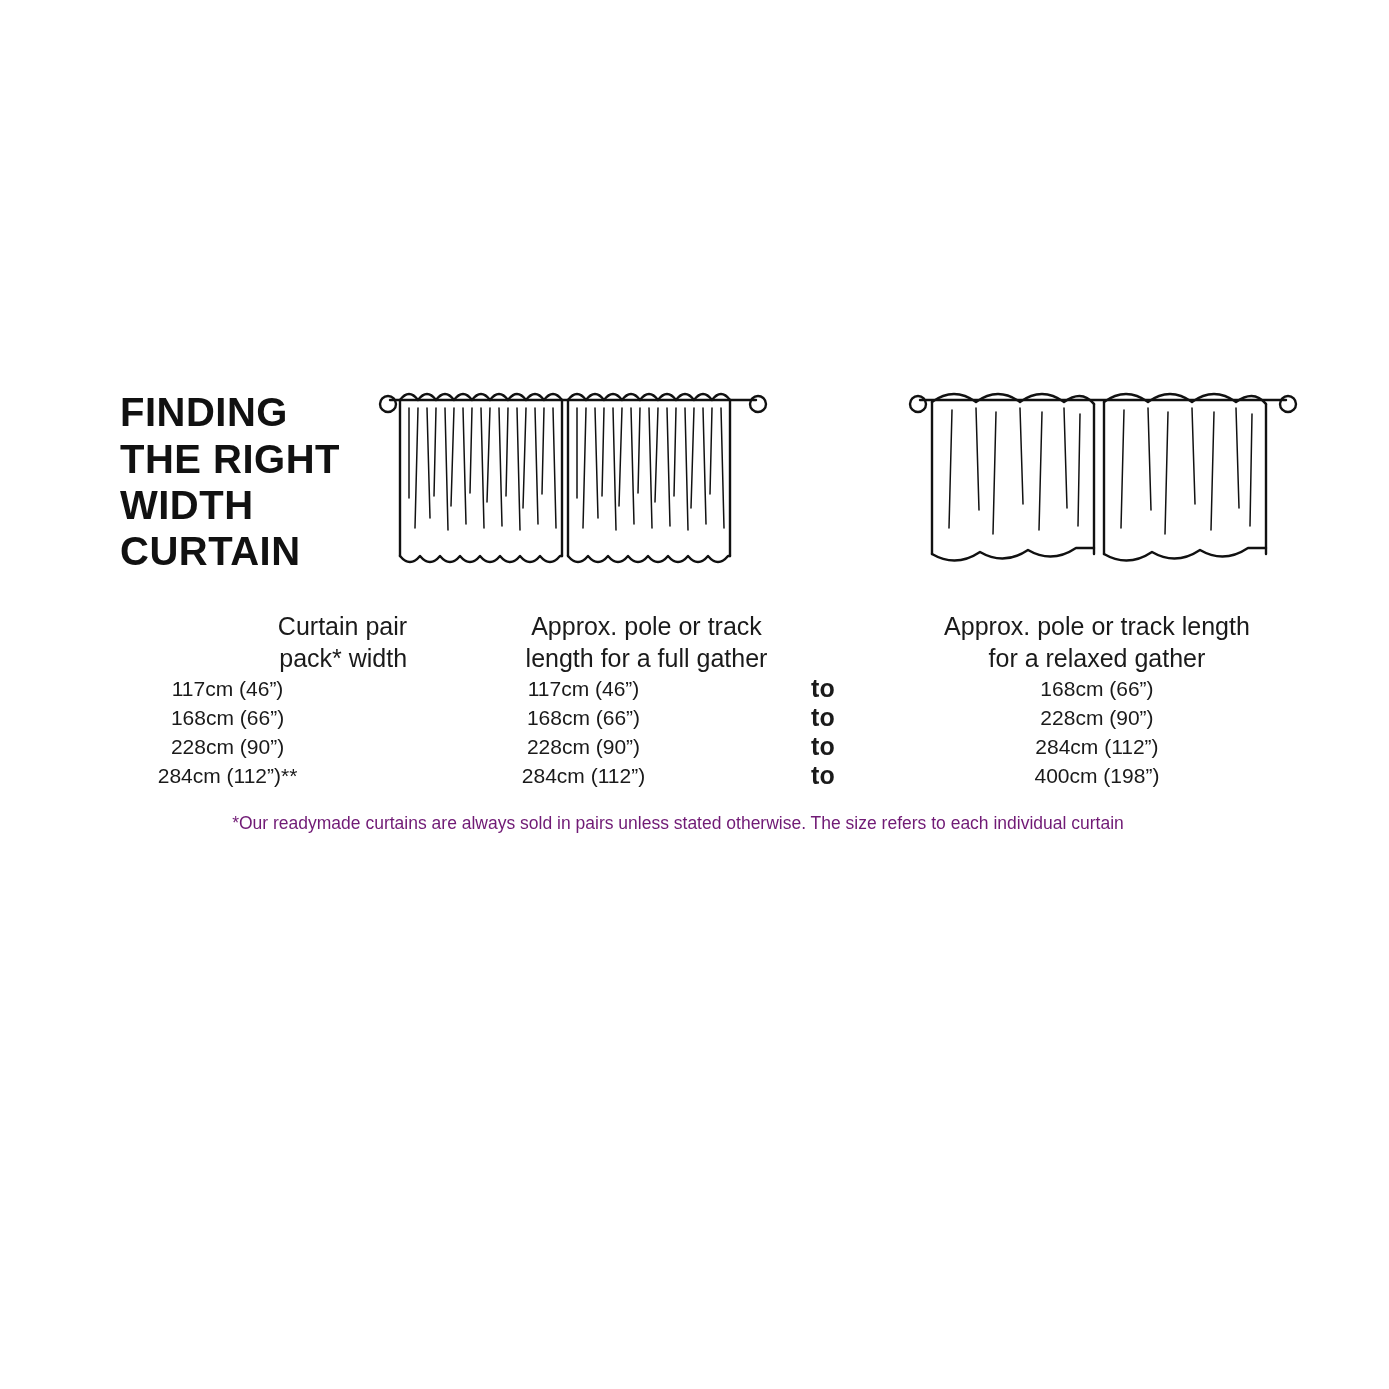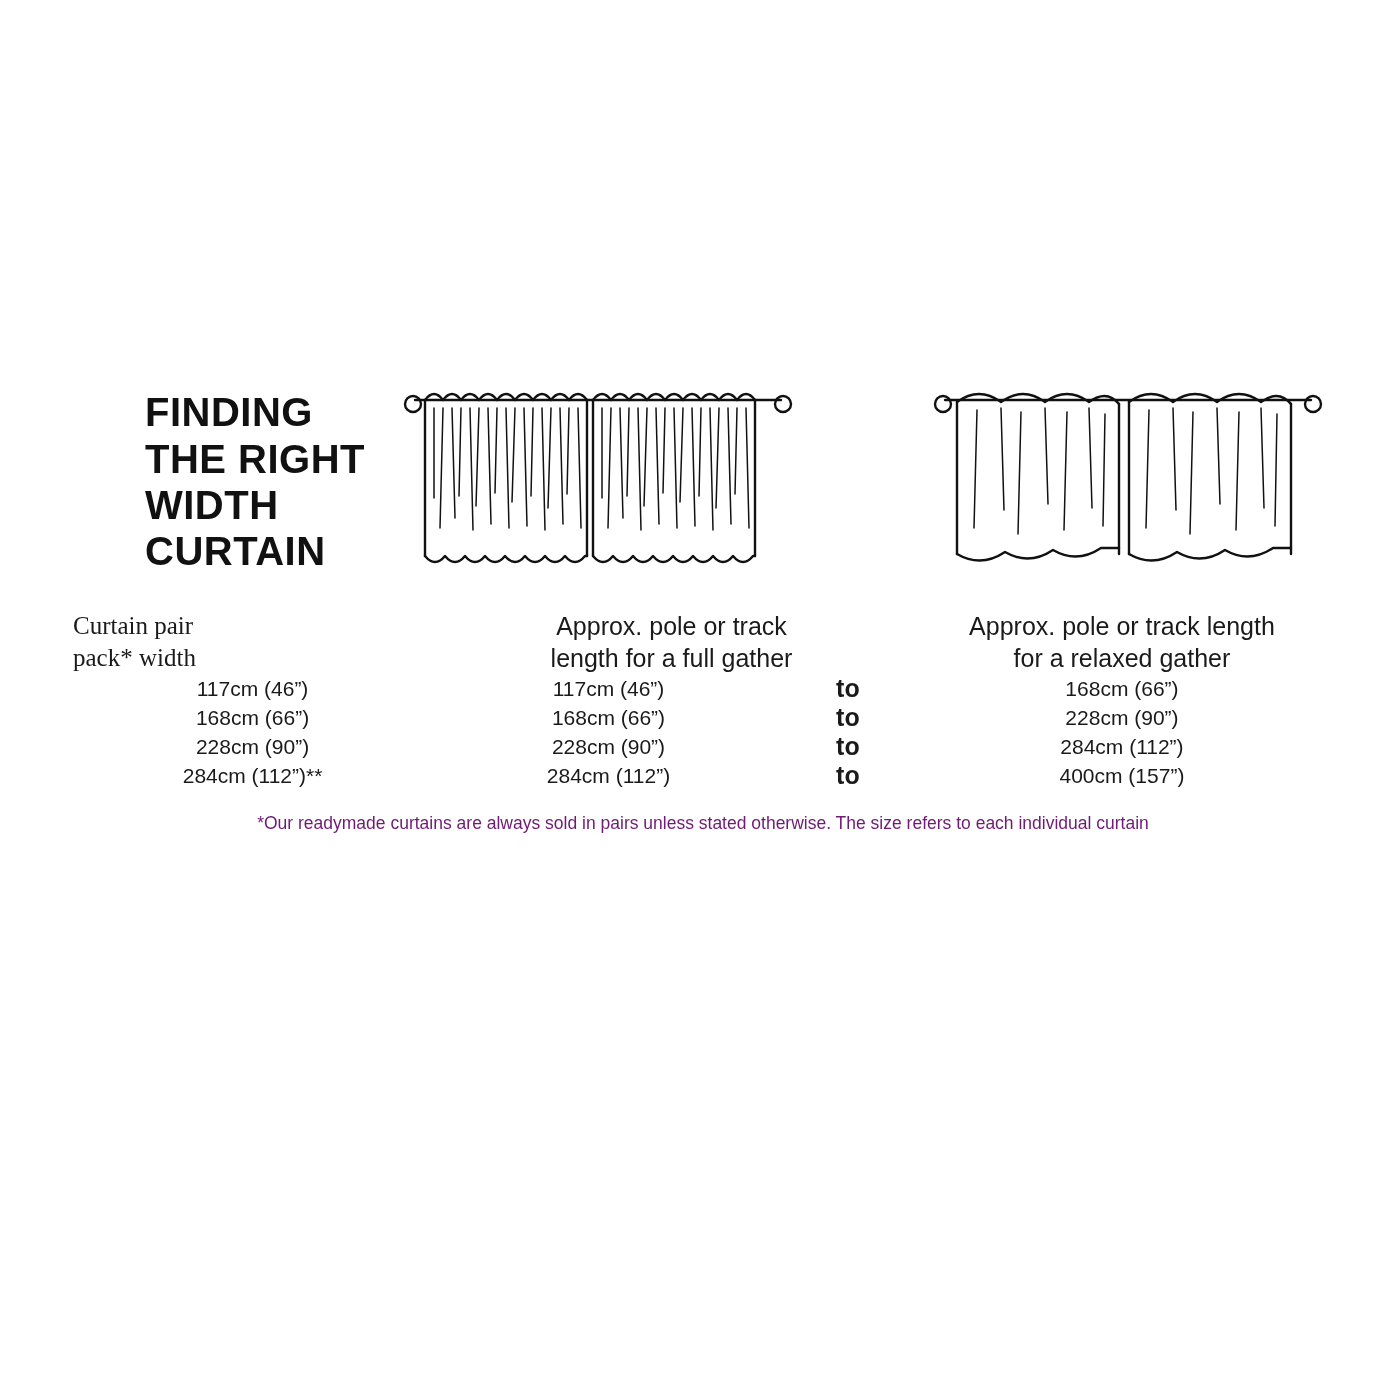--- a/index.html
+++ b/index.html
@@ -18,21 +18,21 @@
   .sheet {
     position: absolute;
     left: 0;
     top: 0;
     width: 1389px;
     height: 1389px;
     background: #ffffff;
   }
   .content {
     position: absolute;
-    left: 73px;
+    left: 48px;
     top: 360px;
     width: 1260px;
   }
 
   
   .header-row {
     display: flex;
     align-items: flex-end;
     height: 250px;
   }
@@ -78,21 +78,21 @@
     border-top: 1px solid #777;
   }
   .head-cell {
     font-size: 25px;
     line-height: 1.28;
     font-weight: 400;
     text-align: center;
     padding: 22px 10px 24px 10px;
     color: #1a1a1a;
   }
-  .head-cell.first { text-align: left; font-family: Liberation Serif, serif; }
+  .head-cell.first { text-align: right; }
   .data-cell {
     font-size: 21px;
     text-align: center;
     padding: 20px 6px 20px 6px;
     color: #1a1a1a;
     white-space: nowrap;
   }
   .to-cell {
     font-size: 25px;
     text-align: center;
@@ -274,21 +274,21 @@
         <tr class="row-line">
           <td class="data-cell col-div">228cm (90”)</td>
           <td class="data-cell">228cm (90”)</td>
           <td class="to-cell">to</td>
           <td class="data-cell">284cm (112”)</td>
         </tr>
         <tr class="row-line">
           <td class="data-cell col-div">284cm (112”)**</td>
           <td class="data-cell">284cm (112”)</td>
           <td class="to-cell">to</td>
-          <td class="data-cell">400cm (157”)</td>
+          <td class="data-cell">400cm (198”)</td>
         </tr>
         <tr>
           <td class="table-bottom" colspan="4"></td>
         </tr>
       </tbody>
     </table>
 
     <div class="footnote">
       <span>*Our readymade curtains are always sold in pairs unless stated otherwise. The size refers to each individual curtain</span>
     </div>

